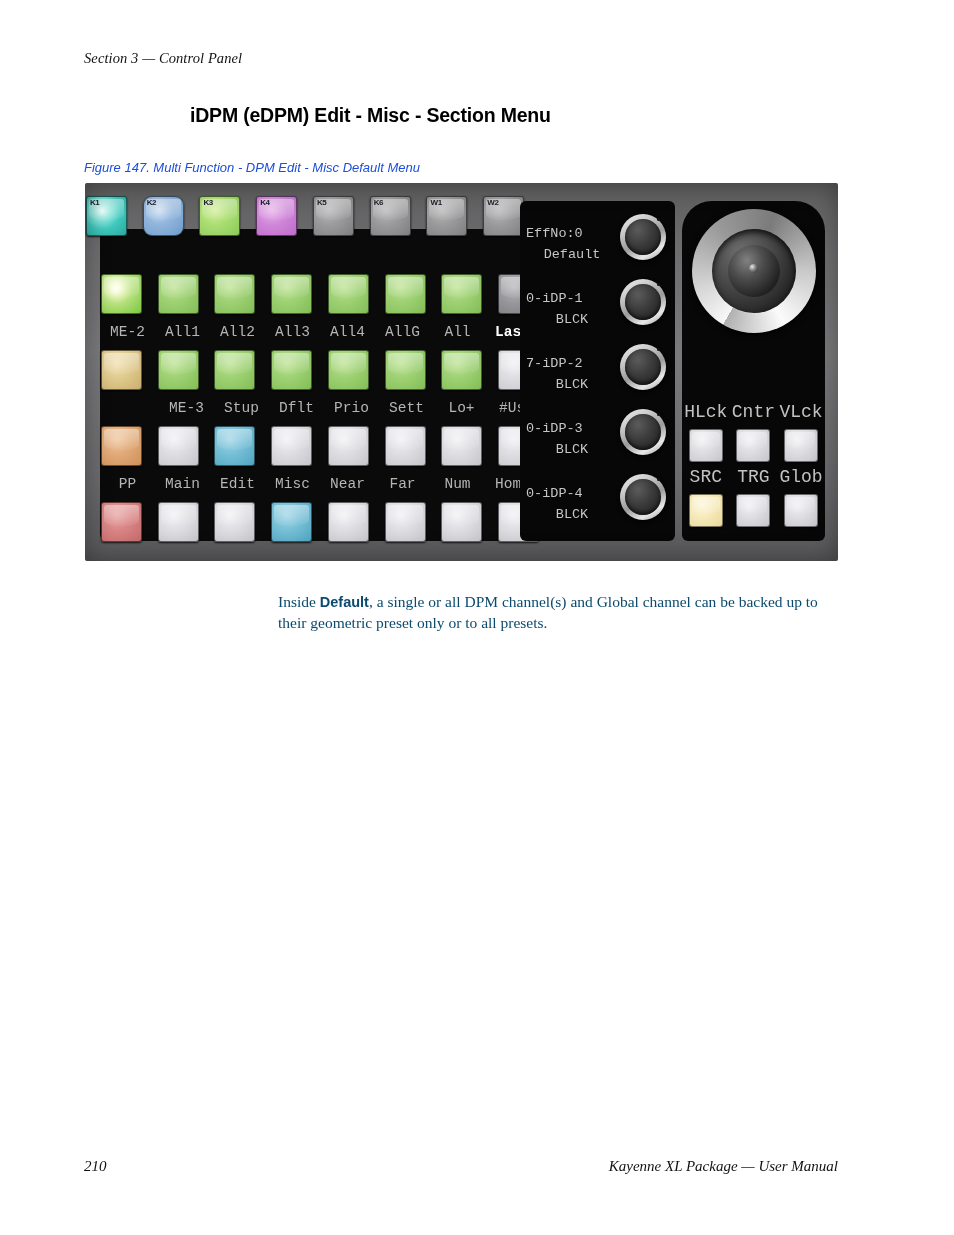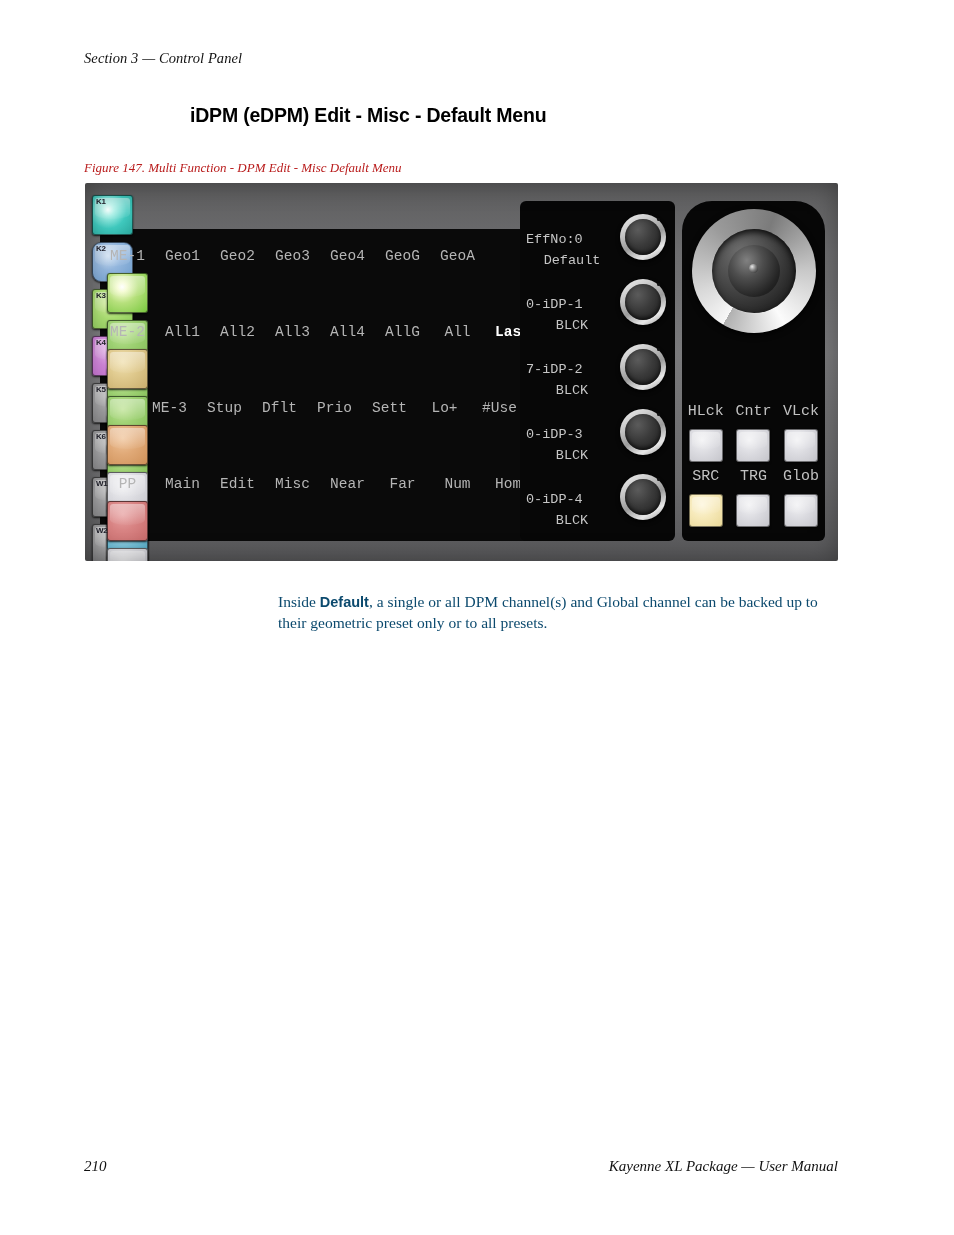--- a/index.html
+++ b/index.html
@@ -34,24 +34,24 @@
     font-family: "Liberation Sans", sans-serif;
     font-weight: bold;
     font-size: 19.5px;
     color: #000;
     letter-spacing: -0.2px;
   }
   .figure-caption {
     position: absolute;
     left: 84px;
     top: 160px;
-    font-family: Liberation Serif, serif;
+    font-family: Liberation Sans, sans-serif;
     font-style: italic;
     font-size: 13px;
-    color: #b91c1c;
+    color: #1d4ed8;
   }
 
   
   .panel {
     position: absolute;
     left: 85px;
     top: 183px;
     width: 753px;
     height: 378px;
     background: linear-gradient(180deg,#5d5d5e 0%, #6e6e70 18%, #7a7a7c 45%, #6b6b6d 78%, #58585a 100%);
@@ -75,22 +75,21 @@
     background: #0a0a0a;
     border-radius: 7px;
   }
 
   .btn-row {
     position: absolute;
     left: 0;
     width: 440px;
     height: 42px;
     display: flex;
-    gap: 7px;
-    flex-direction: column;
+    gap: 14px;
   }
   .btn-cell {
     width: 55px;
     display: flex;
     justify-content: center;
     align-items: center;
   }
   .btn {
     width: 39px;
     height: 38px;
@@ -165,21 +164,21 @@
   }
   .knob-row {
     position: absolute;
     left: 0;
     width: 155px;
     height: 60px;
   }
   .knob-text {
     position: absolute;
     left: 6px;
-    top: 20px;
+    top: 14px;
     width: 92px;
     font-family: "Liberation Mono", monospace;
     font-size: 13.5px;
     color: #c6c6c6;
     line-height: 21px;
   }
   .knob-text .t1 { display: block; text-align: left; }
   .knob-text .t2 { display: block; text-align: center; }
   .knob {
     position: absolute;
@@ -253,21 +252,21 @@
   .joy-lcd {
     position: absolute;
     left: 0;
     width: 143px;
     display: flex;
   }
   .joy-lcd .cell {
     width: 47.6px;
     text-align: center;
     font-family: "Liberation Mono", monospace;
-    font-size: 15px;
+    font-size: 18px;
     color: #c2c2c2;
     line-height: 22px;
   }
   .joy-btn-row {
     position: absolute;
     left: 0;
     width: 143px;
     display: flex;
   }
   .joy-btn-row .cell {
@@ -325,21 +324,21 @@
     font-style: italic;
     font-size: 15px;
     color: #111;
     white-space: nowrap;
   }
 </style>
 </head>
 <body>
 
 <div class="section-header">Section 3 — Control Panel</div>
-<div class="page-title">iDPM (eDPM) Edit - Misc - Default Menu</div>
+<div class="page-title">iDPM (eDPM) Edit - Misc - Section Menu</div>
 <div class="figure-caption">Figure 147.  Multi Function - DPM Edit - Misc Default Menu</div>
 
 <div class="panel">
 
   <div class="left-block"></div>
 
   <div class="btn-row" style="top:12px;">
     <div class="btn-cell">
         <div class="btn c-teal">
           <span class="klabel">K1</span>
@@ -383,30 +382,20 @@
         </div>
       </div>
     <div class="btn-cell">
         <div class="btn c-gray-dk">
           <span class="klabel">W2</span>
           <span class="gloss"></span>
         </div>
       </div>
   </div>
 
-  <div class="lcd-row" style="left:15px; top:60px;">
-    <div class="lcd-cell">ME-1</div>
-    <div class="lcd-cell">Geo1</div>
-    <div class="lcd-cell">Geo2</div>
-    <div class="lcd-cell">Geo3</div>
-    <div class="lcd-cell">Geo4</div>
-    <div class="lcd-cell">GeoG</div>
-    <div class="lcd-cell">GeoA</div>
-    <div class="lcd-cell"></div>
-  </div>
 
   <div class="btn-row" style="left:15px; top:90px;">
     <div class="btn-cell">
         <div class="btn c-green-lit">
           <span class="gloss"></span>
         </div>
       </div>
     <div class="btn-cell">
         <div class="btn c-green">
           <span class="gloss"></span>
@@ -491,21 +480,21 @@
           <span class="gloss"></span>
         </div>
       </div>
     <div class="btn-cell">
         <div class="btn c-white">
           <span class="gloss"></span>
         </div>
       </div>
   </div>
 
-  <div class="lcd-row" style="left:9px; top:212px;padding-left:48px;">
+  <div class="lcd-row" style="left:26px; top:212px;padding-left:48px;">
     <div class="lcd-cell">ME-3</div>
     <div class="lcd-cell">Stup</div>
     <div class="lcd-cell">Dflt</div>
     <div class="lcd-cell">Prio</div>
     <div class="lcd-cell">Sett</div>
     <div class="lcd-cell">Lo+</div>
     <div class="lcd-cell">#Use</div>
     <div class="lcd-cell">Next</div>
   </div>
 

